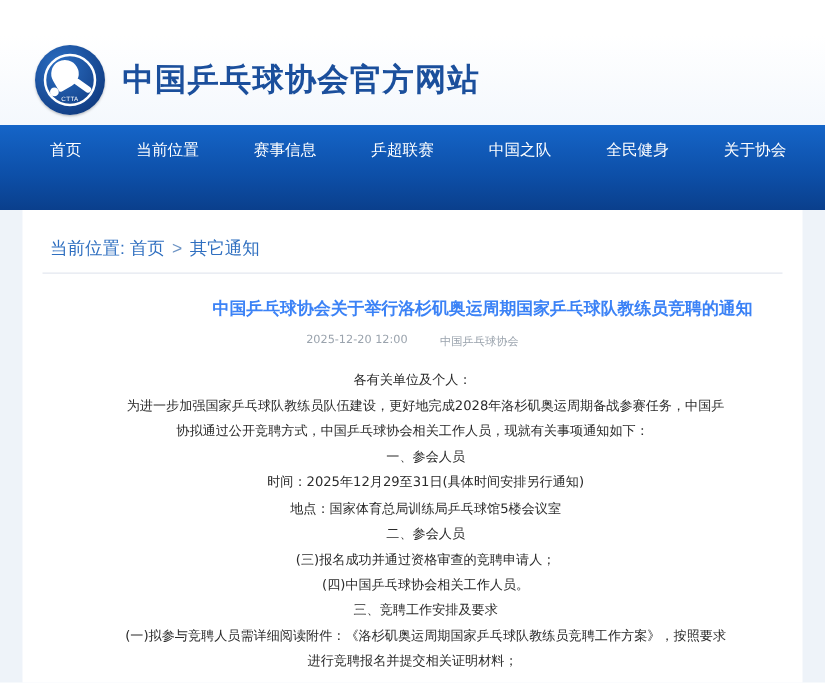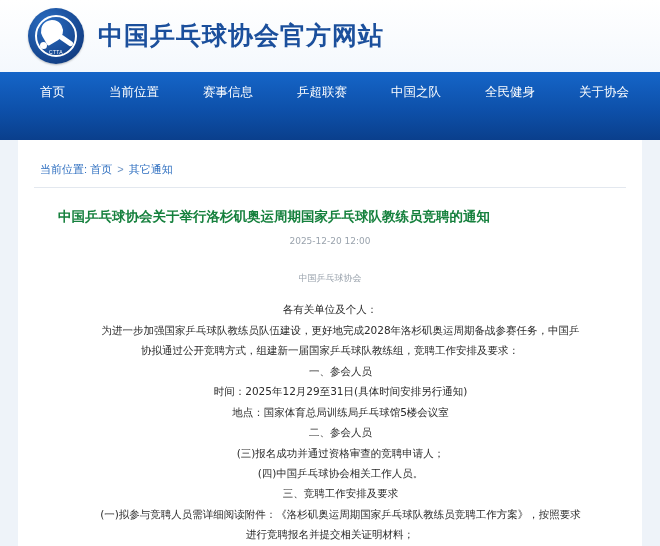--- a/index.html
+++ b/index.html
@@ -22,20 +22,21 @@
   }
   
   .site-header {
     position: relative;
     height: 72px;
     background: linear-gradient(180deg, #ffffff 0%, #f4f8fd 100%);
     display: flex;
     align-items: center;
     padding-left: 28px;
     box-sizing: border-box;
+    margin-top: 28px;
   }
   .logo {
     width: 56px;
     height: 56px;
     border-radius: 50%;
     background: radial-gradient(circle at 35% 30%, #2b6fc4 0%, #14428a 70%, #0c2f66 100%);
     position: relative;
     flex: 0 0 auto;
     box-shadow: 0 1px 2px rgba(0,0,0,0.25);
   }
@@ -145,50 +146,49 @@
     min-height: 406px;
   }
   .card {
     background: #ffffff;
     margin: 0 18px;
     padding: 14px 0 20px 0;
     min-height: 392px;
     box-sizing: border-box;
   }
   .breadcrumb {
-    font-size: 11px;
+    font-size: 14px;
     color: #2f6fc0;
     padding: 8px 0 10px 22px;
   }
   .breadcrumb .sep { color: #6c93c4; margin: 0 2px; }
   .breadcrumb a { color: #2f6fc0; text-decoration: none; }
   .divider {
     height: 1px;
     background: #e3e8ef;
     margin: 0 16px 16px 16px;
   }
   .doc-title {
-    text-align: left;
+    text-align: right;
     font-size: 13.5px;
     font-weight: bold;
-    color: #15803d;
+    color: #3b82f6;
     line-height: 1.5;
     padding: 2px 40px 0 40px;
     font-family: "DejaVu Sans", "Liberation Sans", sans-serif;
   }
   .doc-meta {
     margin-top: 10px;
     text-align: center;
     font-size: 9px;
     color: #9aa3ad;
     display: flex;
     justify-content: center;
     gap: 26px;
     font-family: "DejaVu Sans", "Liberation Sans", sans-serif;
-    flex-direction: column;
   }
   .doc-body {
     margin-top: 14px;
     padding: 0 58px;
     font-size: 10.5px;
     line-height: 1.95;
     color: #2a2a2a;
     font-family: "DejaVu Sans", "Liberation Sans", sans-serif;
   }
   .doc-body p { margin: 0; text-align: center; }
@@ -241,21 +241,21 @@
 
       <div class="doc-title">中国乒乓球协会关于举行洛杉矶奥运周期国家乒乓球队教练员竞聘的通知</div>
 
       <div class="doc-meta">
         <span>2025-12-20 12:00</span>
         <span>中国乒乓球协会</span>
       </div>
 
       <div class="doc-body">
         <p>各有关单位及个人：</p>
-        <p class="indent">为进一步加强国家乒乓球队教练员队伍建设，更好地完成2028年洛杉矶奥运周期备战参赛任务，中国乒协拟通过公开竞聘方式，组建新一届国家乒乓球队教练组，竞聘工作安排及要求：</p>
+        <p class="indent">为进一步加强国家乒乓球队教练员队伍建设，更好地完成2028年洛杉矶奥运周期备战参赛任务，中国乒协拟通过公开竞聘方式，中国乒乓球协会相关工作人员，现就有关事项通知如下：</p>
         <p class="indent">一、参会人员</p>
         <p class="indent">时间：2025年12月29至31日(具体时间安排另行通知)</p>
         <p class="indent">地点：国家体育总局训练局乒乓球馆5楼会议室</p>
         <p class="indent">二、参会人员</p>
         <p class="indent">(三)报名成功并通过资格审查的竞聘申请人；</p>
         <p class="indent">(四)中国乒乓球协会相关工作人员。</p>
         <p class="indent">三、竞聘工作安排及要求</p>
         <p class="indent">(一)拟参与竞聘人员需详细阅读附件：《洛杉矶奥运周期国家乒乓球队教练员竞聘工作方案》，按照要求进行竞聘报名并提交相关证明材料；</p>
 
       </div>

